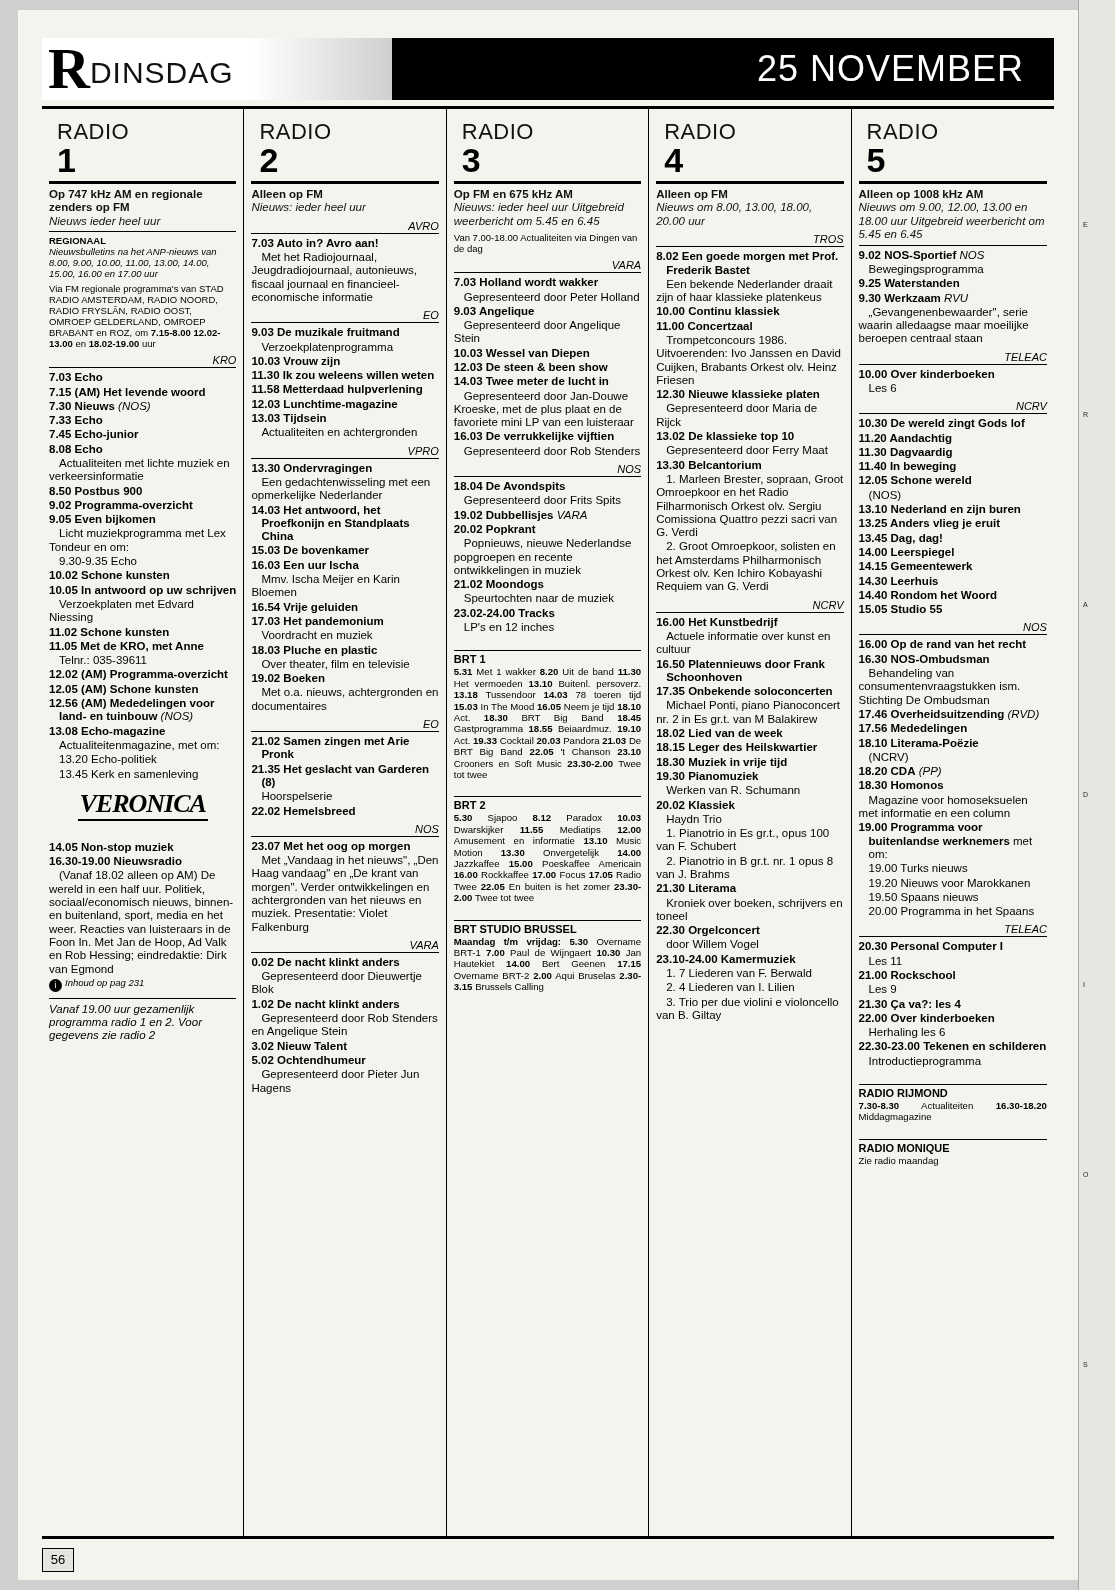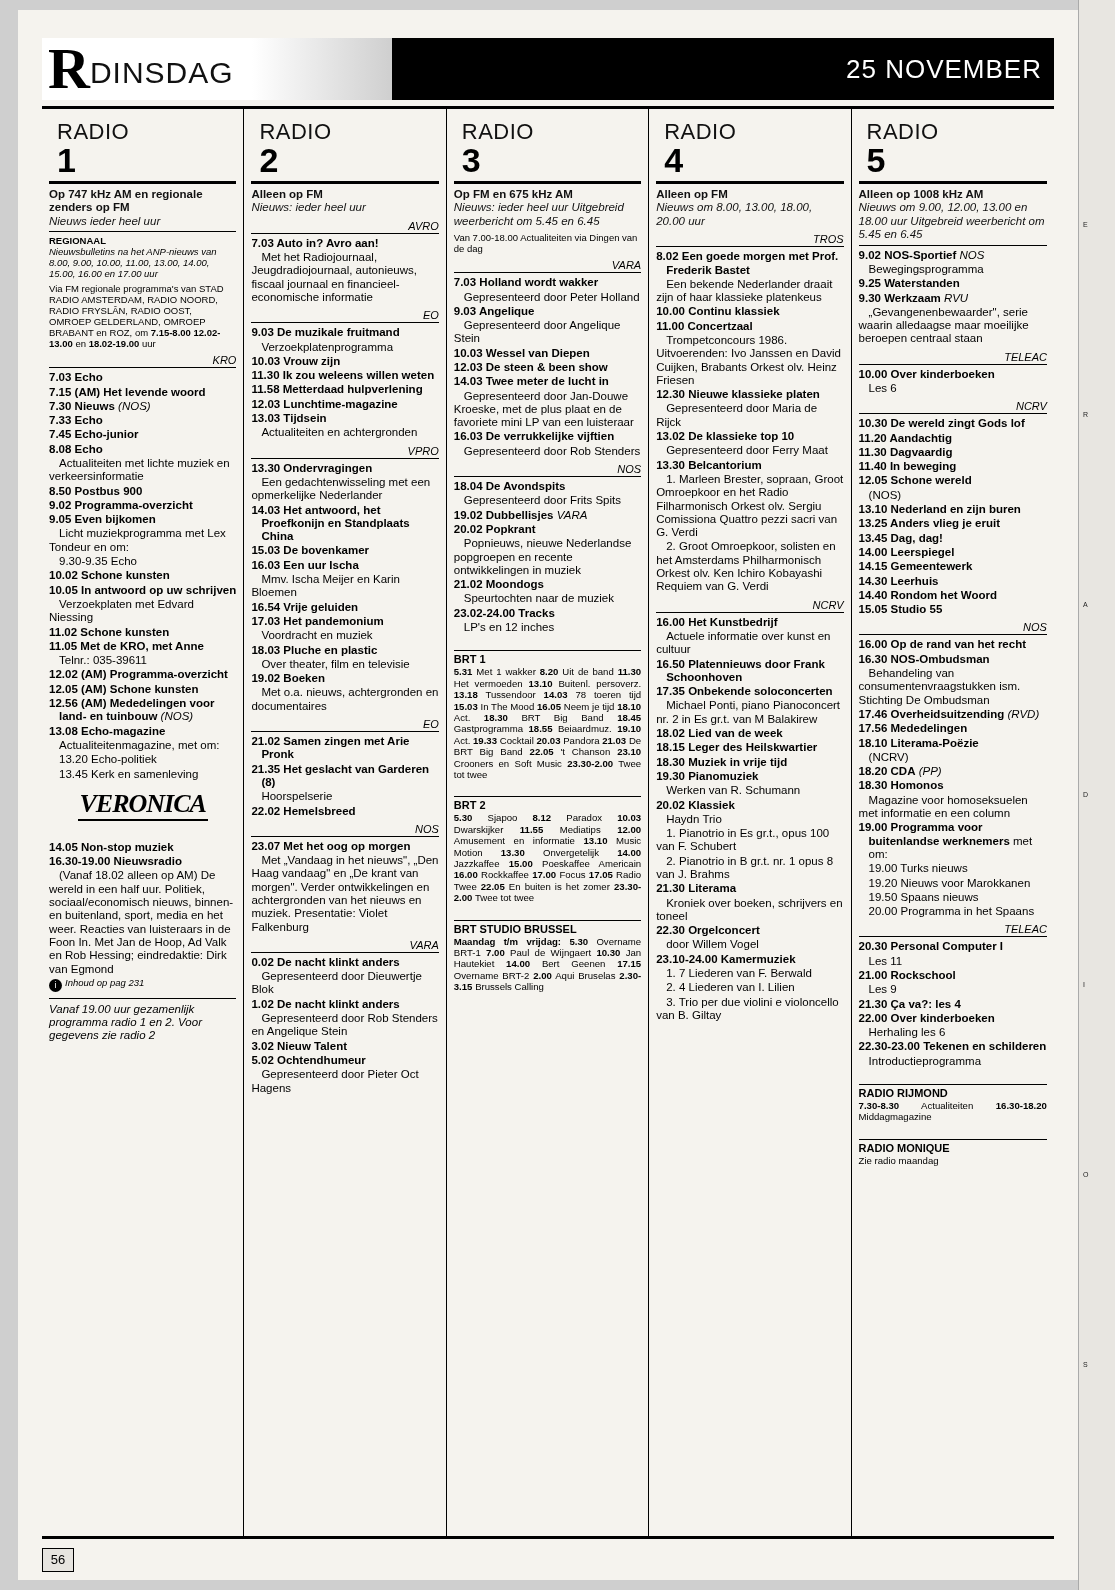--- a/index.html
+++ b/index.html
@@ -74,23 +74,23 @@
   }
   .mast-right {
     position: absolute;
     left: 350px; top: 0;
     width: 662px; height: 62px;
     background: #000;
     color: #fff;
     text-align: right;
   }
   .mast-date {
-    font-size: 26px;
+    font-size: 36px;
     letter-spacing: 1px;
-    padding-right: 12px;
+    padding-right: 30px;
     line-height: 62px;
     margin-left: 42px;
   }
   
   .cols {
     position: absolute;
     left: 24px;
     top: 96px;
     width: 1012px;
     height: 1430px;
@@ -341,21 +341,21 @@
         <div class="net">NOS</div>
         <div class="item hang"><span class="t">23.07 Met het oog op morgen</span></div>
         <div class="item"><span class="desc nb">Met „Vandaag in het nieuws", „Den Haag vandaag" en „De krant van morgen". Verder ontwikkelingen en achtergronden van het nieuws en muziek. Presentatie: Violet Falkenburg</span></div>
         <div class="net">VARA</div>
         <div class="item hang"><span class="t">0.02 De nacht klinkt anders</span></div>
         <div class="item"><span class="desc nb">Gepresenteerd door Dieuwertje Blok</span></div>
         <div class="item hang"><span class="t">1.02 De nacht klinkt anders</span></div>
         <div class="item"><span class="desc nb">Gepresenteerd door Rob Stenders en Angelique Stein</span></div>
         <div class="item hang"><span class="t">3.02 Nieuw Talent</span></div>
         <div class="item hang"><span class="t">5.02 Ochtendhumeur</span></div>
-        <div class="item"><span class="desc nb">Gepresenteerd door Pieter Oct Hagens</span></div>
+        <div class="item"><span class="desc nb">Gepresenteerd door Pieter Jun Hagens</span></div>
       </div>
       <div class="col">
         <div class="chan-head">
           <div class="chan-name">RADIO</div>
           <div class="chan-num">3</div>
         </div>
         <div class="rule"></div>
         <div class="blk b">Op FM en 675 kHz AM</div>
         <div class="blk i">Nieuws: ieder heel uur Uitgebreid weerbericht om 5.45 en 6.45</div>
         <div class="tiny" style="margin-top: 4px;">Van 7.00-18.00 Actualiteiten via Dingen van de dag</div>

